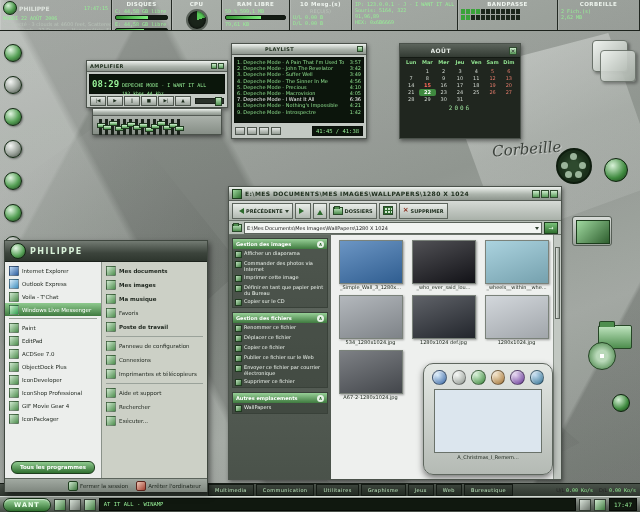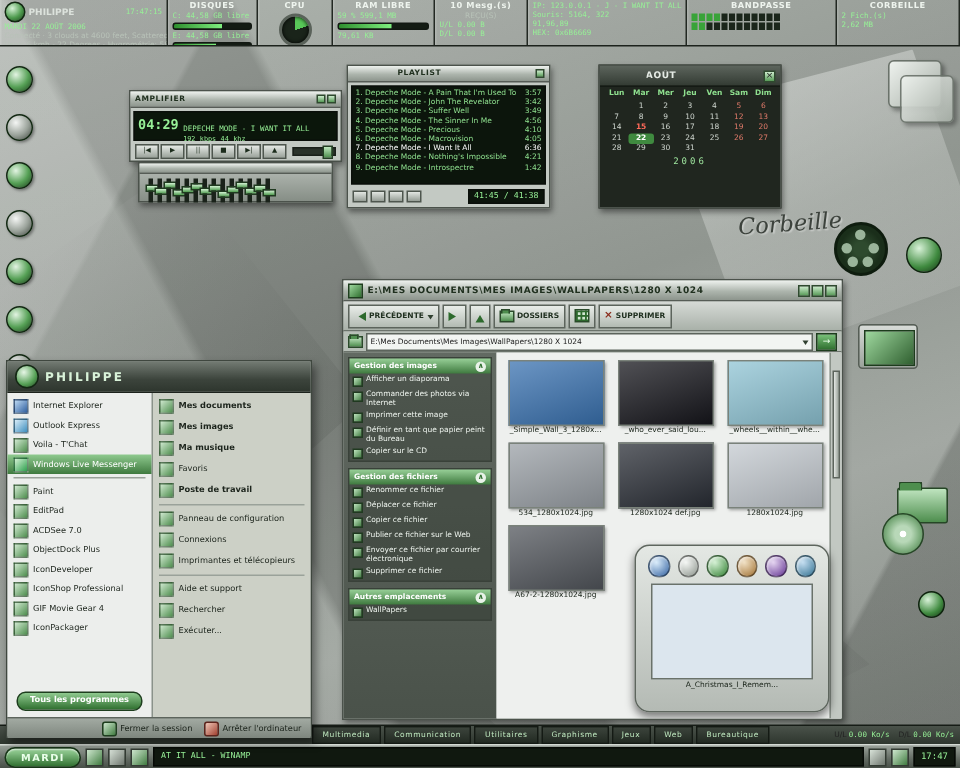--- a/index.html
+++ b/index.html
@@ -319,21 +319,21 @@
 
   <div class="win amp">
     <div class="tbar" style="height:10px">
       <b style="font-size:5px">AMPLIFIER</b>
       <div class="wbtns">
         <span class="wbtn" style="width:6px;height:6px"></span>
         <span class="wbtn" style="width:6px;height:6px"></span>
       </div>
     </div>
     <div class="lcd led">
-      <span class="lcdtime">04:29</span>
+      <span class="lcdtime">08:29</span>
       <span class="lcdcol">
         <span class="lcdtrack">DEPECHE MODE - I WANT IT ALL</span>
         <span class="lcdinfo">
           <span>192</span>
             <span>kbps</span>
           <span>44</span>
             <span>khz</span>
         </span>
       </span>
     </div>
@@ -796,21 +796,21 @@
     <div class="catbtn">Graphisme</div>
     <div class="catbtn">Jeux</div>
     <div class="catbtn">Web</div>
     <div class="catbtn">Bureautique</div>
     <div class="netmon">
       <span><span>U/L</span> <span class="led">0.00 Ko/s</span></span>
       <span><span>D/L</span> <span class="led">0.00 Ko/s</span></span>
     </div>
   </div>
   <div class="mainbar">
-    <div class="startbtn">MARDI</div>
+    <div class="startbtn">WANT</div>
     <span class="tico g"></span>
     <span class="tico"></span>
     <span class="tico g"></span>
     <div class="tscroll led">AT IT ALL - WINAMP</div>
     <span class="tico"></span>
     <span class="tico g"></span>
     <div class="tclock led">17:47</div>
   </div>
 </div>
 

